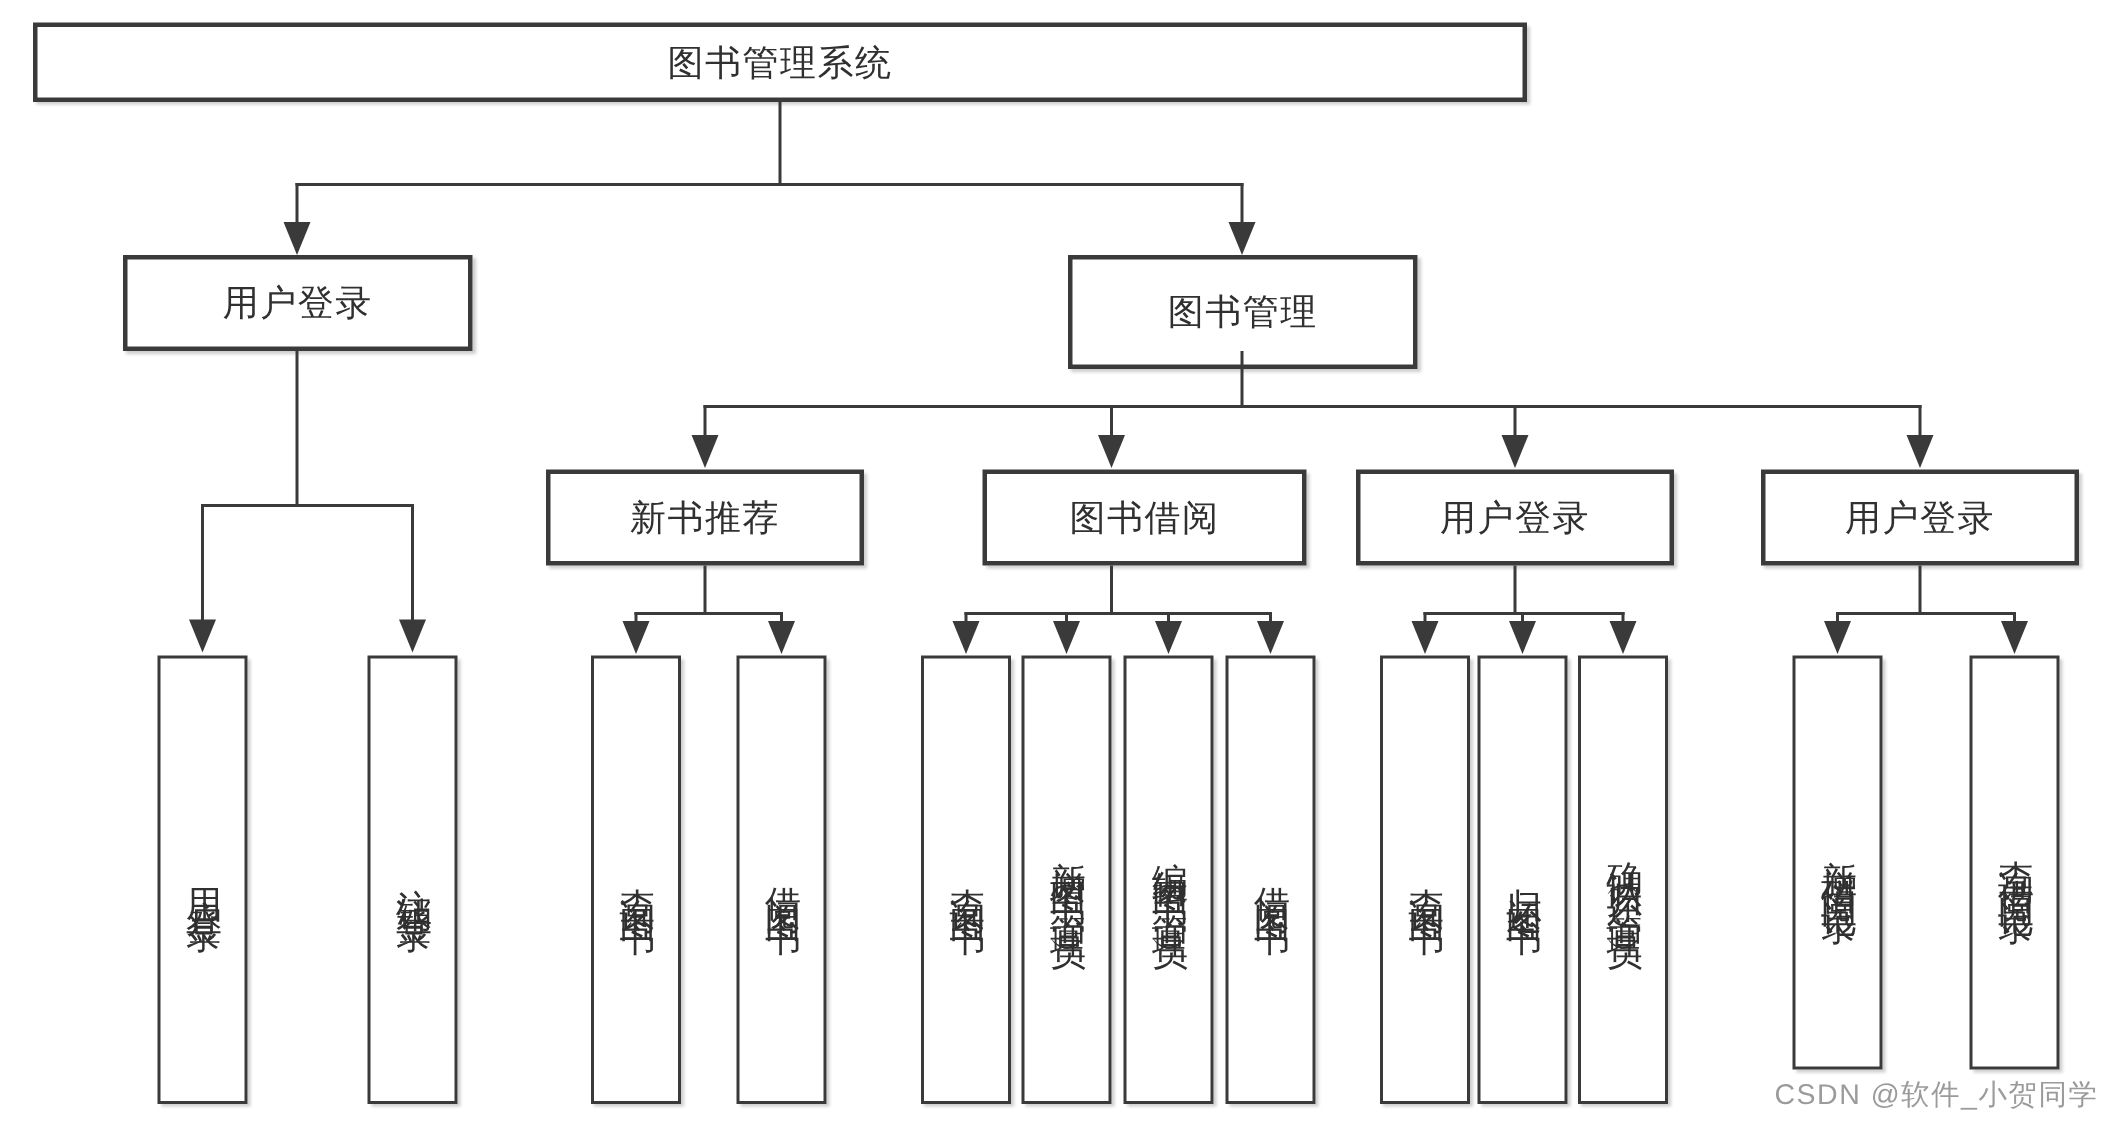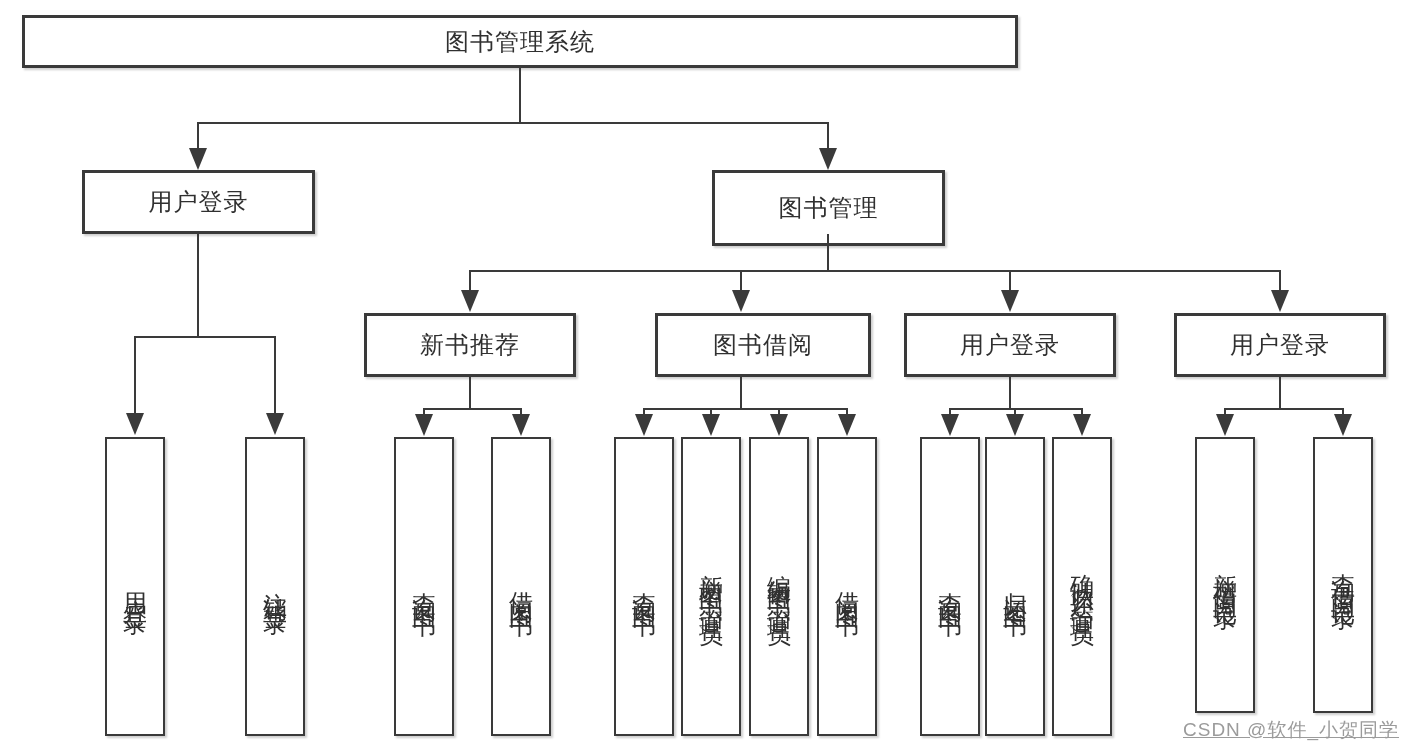--- a/index.html
+++ b/index.html
@@ -62,21 +62,20 @@
     border-left: 9px solid transparent;
     border-right: 9px solid transparent;
     border-top: 22px solid var(--line);
   }
   .watermark {
     position: absolute;
     font-size: 19px;
     color: var(--watermark);
     letter-spacing: 1px;
     white-space: nowrap;
-    text-decoration: underline;
   }
 </style>
 </head>
 <body>
 
 <div class="stage">
 
   <div class="node" style="left:22px;top:15px;width:996px;height:53px">图书管理系统</div>
 
   <div class="node" style="left:82px;top:170px;width:233px;height:64px">用户登录</div>

